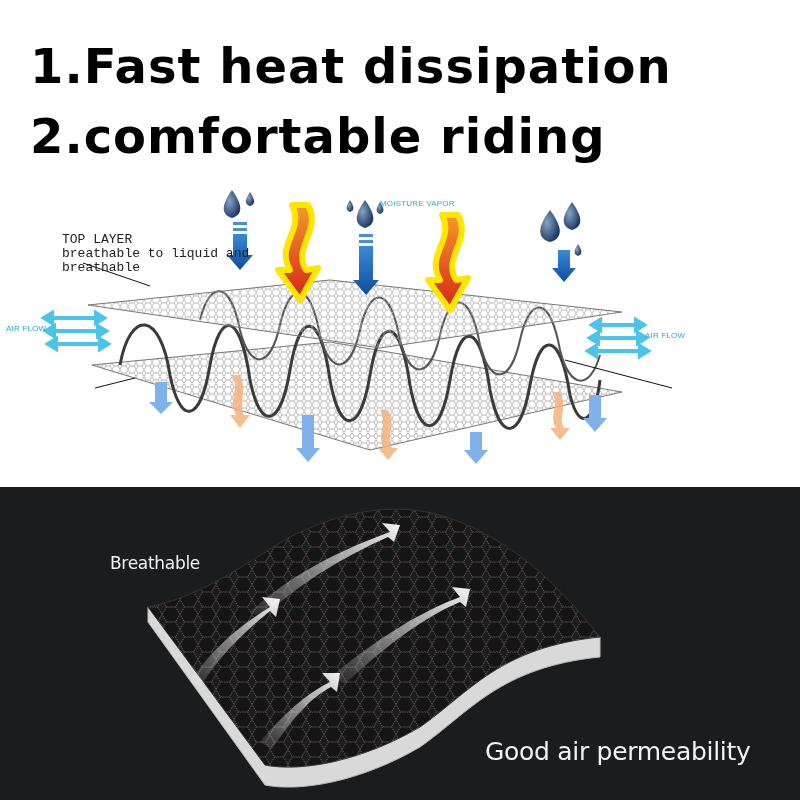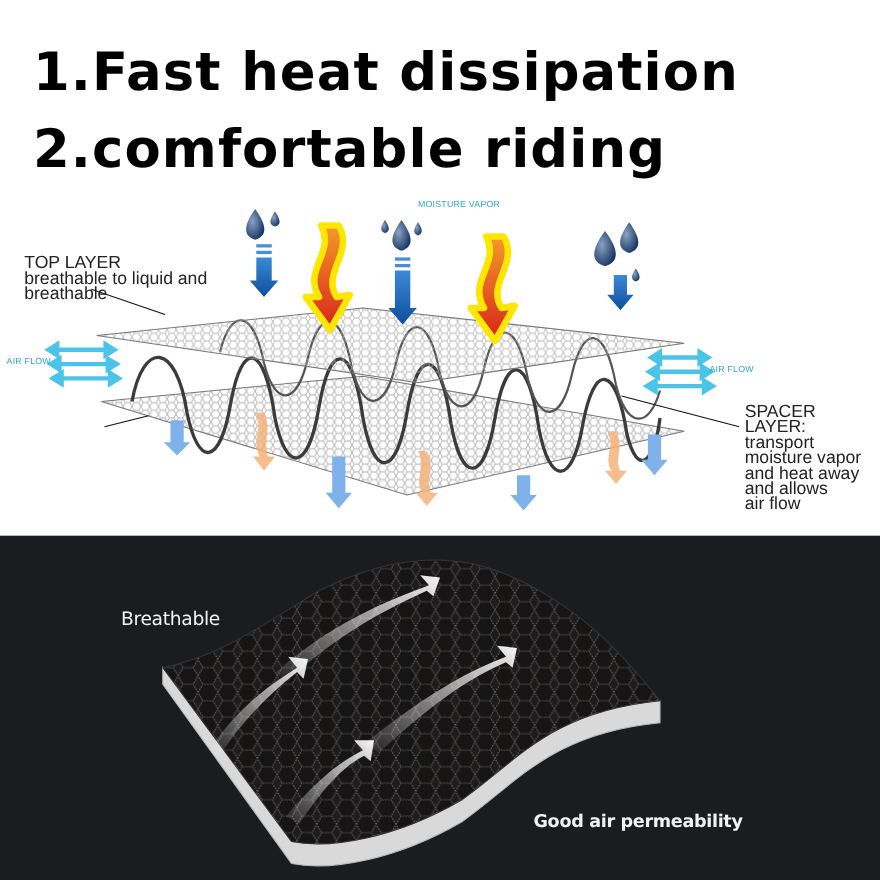--- a/index.html
+++ b/index.html
@@ -1,27 +1,27 @@
 <!DOCTYPE html>
 <html><head>
 <meta charset="utf-8">
 <style>
   html,body{margin:0;padding:0;}
   body{width:800px;height:800px;position:relative;overflow:hidden;background:#fff;font-family:"DejaVu Sans",sans-serif;}
   .headline{position:absolute;left:30px;font-family:"DejaVu Sans",sans-serif;font-weight:bold;font-size:48px;color:#000;letter-spacing:1px;white-space:nowrap;}
   #h1{top:38px;}
   #h2{top:108px;}
   .diagram{position:absolute;left:0;top:170px;width:800px;height:310px;}
-  .label{position:absolute;font-family:Liberation Sans, sans-serif;font-size:16px;color:#222;line-height:14px;}
+  .label{position:absolute;font-family:Liberation Mono, monospace;font-size:13px;color:#222;line-height:14px;margin-left:40px;}
   .label .ttl{display:block;}
   .cyan{position:absolute;font-family:"Liberation Sans",sans-serif;font-size:8px;color:#2fa7c8;letter-spacing:0.2px;}
   .bottom{position:absolute;left:0;top:487px;width:800px;height:313px;background:#1b1c1d;}
   .btxt{position:absolute;font-family:"DejaVu Sans",sans-serif;color:#f2f2f2;}
   #breathable{left:110px;top:66px;font-size:17px;letter-spacing:-0.3px;}
-  #goodair{left:485px;top:250px;font-size:16px;font-weight:700;letter-spacing:-0.3px;}
+  #goodair{left:485px;top:250px;font-size:25px;font-weight:400;letter-spacing:-0.3px;}
 </style>
 </head>
 <body>
 
 <div id="h1" class="headline">1.Fast heat dissipation</div>
 <div id="h2" class="headline">2.comfortable riding</div>
 
 <div class="diagram">
   <svg width="800" height="310" viewBox="0 0 800 310">
     <defs>
@@ -124,27 +124,21 @@
       <path d="M380,240 C388,255 376,265 384,278 L378,278 L388,290 L398,278 L392,278 C386,266 396,256 388,240 Z"></path>
       <path d="M552,222 C560,236 548,246 556,258 L550,258 L560,270 L570,258 L564,258 C558,247 568,237 560,222 Z"></path>
     </g>
   </svg>
 
   <div class="label" style="left:22px;top:63px;">
     <span class="ttl">TOP LAYER</span>
     <span class="ttl">breathable to liquid and</span>
     <span class="ttl">breathable</span>
   </div>
-  <div class="label" style="left:677px;top:198px;">
-    <span class="ttl">SPACER LAYER:</span>
-    <span class="ttl">transport moisture vapor</span>
-    <span class="ttl">and heat away and allows</span>
-    <span class="ttl">air flow</span>
-  </div>
-  <div class="cyan" style="left:336px;top:11px;padding-left:44px;">MOISTURE VAPOR</div>
+  <div class="cyan" style="left:336px;top:29px;padding-left:44px;">MOISTURE VAPOR</div>
   <div class="cyan" style="left:6px;top:154px;">AIR FLOW</div>
   <div class="cyan" style="left:645px;top:161px;">AIR FLOW</div>
 </div>
 
 <div class="bottom">
   <svg width="800" height="313" viewBox="0 0 800 313">
     <defs>
       <pattern id="hex" width="18" height="15" patternUnits="userSpaceOnUse">
         <path d="M0 7.5 L4.5 0 L13.5 0 L18 7.5 L13.5 15 L4.5 15 Z" fill="#151515" stroke="#6b5a55" stroke-width="1" stroke-dasharray="1.5 1"></path>
       </pattern>

